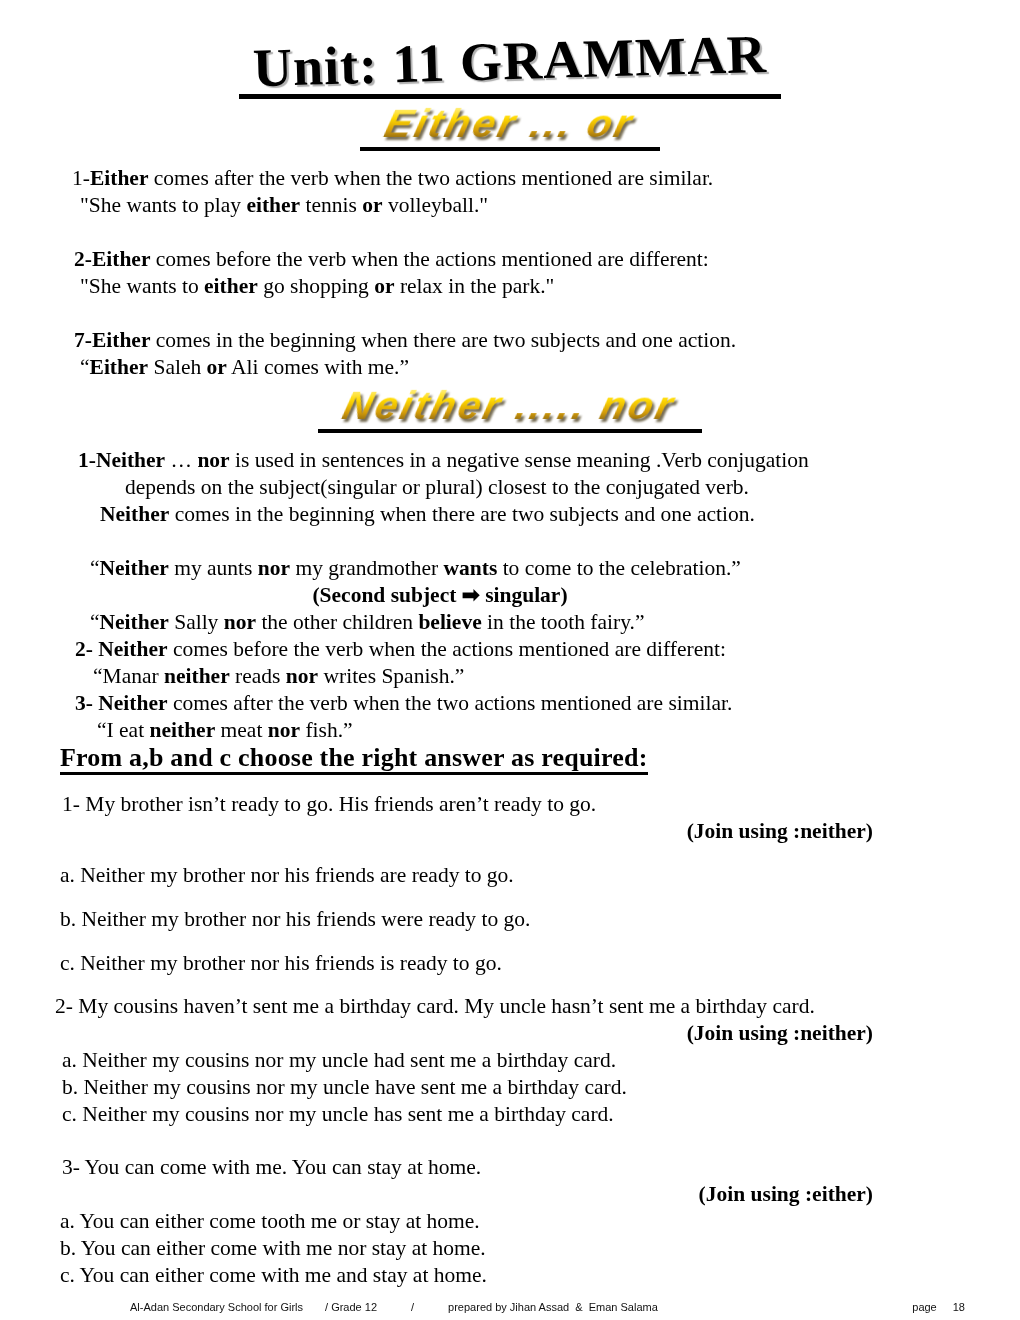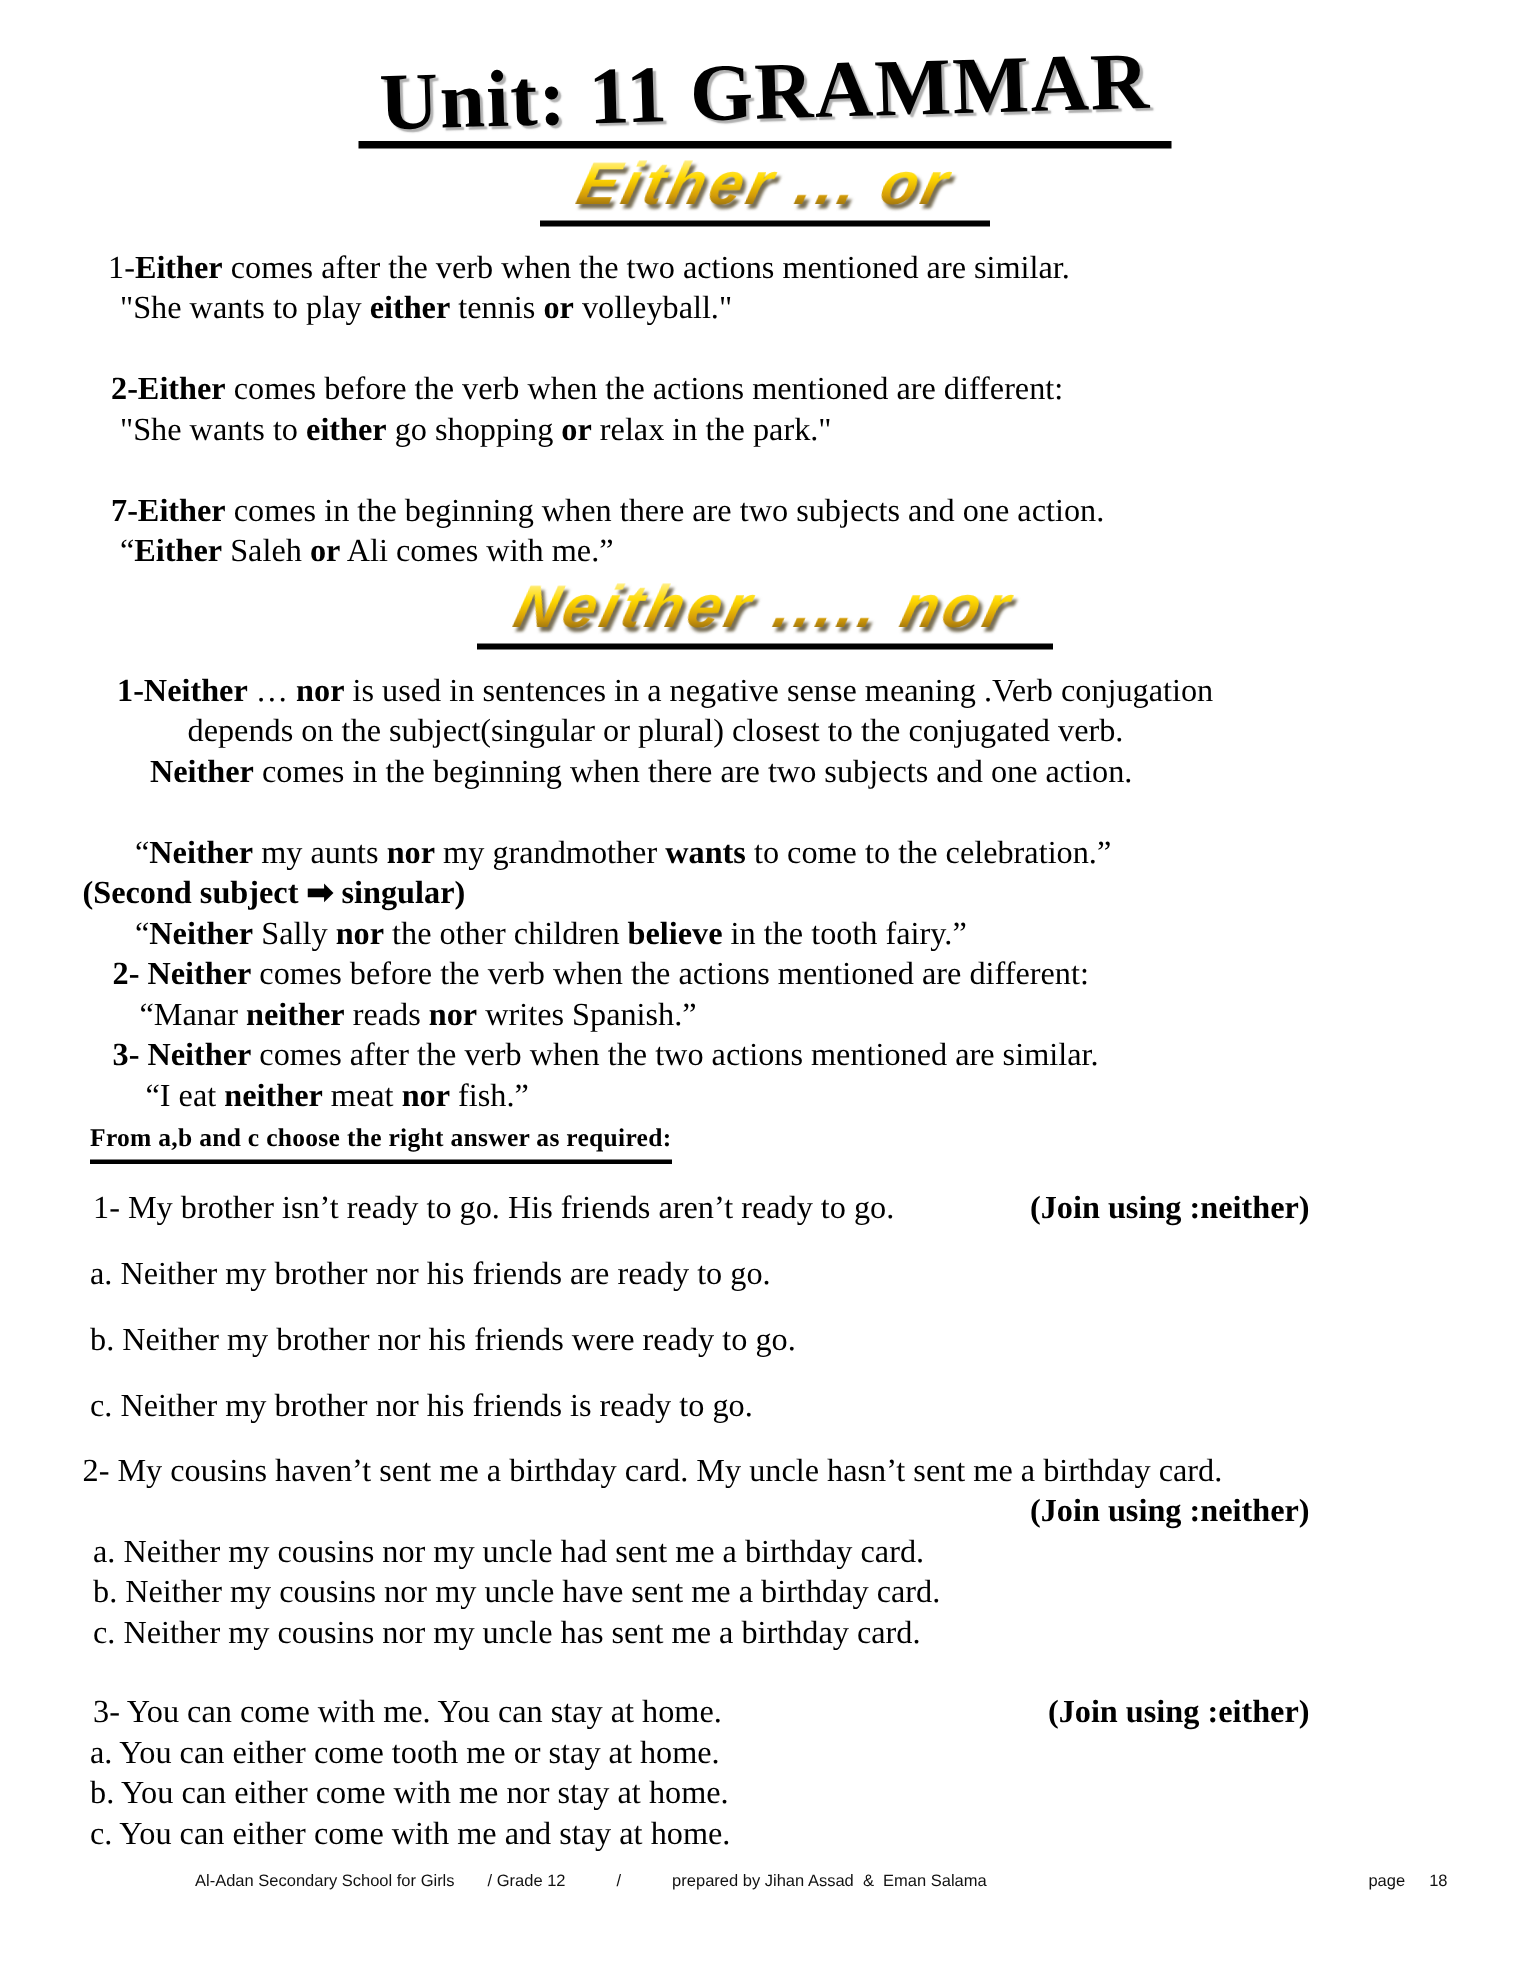--- a/index.html
+++ b/index.html
@@ -35,31 +35,31 @@
       -webkit-background-clip:text;background-clip:text;
       -webkit-text-fill-color:transparent;color:transparent;
     }
   }
 
   
   .line{font-size:21.5px;line-height:27px;white-space:nowrap;}
   b{font-weight:bold;}
   .gap{margin-top:27px;}
   .gap-half{margin-top:14px;}
-  .pl0{padding-left:0;}  .pl5{padding-left:5px;}  .pl7{padding-left:7px;}
+  .pl0{padding-left:0;}  .pl5{padding-left:5px;}  .pl7{padding-left:7px;flex-direction:column;}
   .pl17{padding-left:17px;} .pl19{padding-left:19px;} .pl20{padding-left:20px;}
   .pl23{padding-left:23px;} .pl25{padding-left:25px;} .pl30{padding-left:30px;}
   .pl35{padding-left:35px;} .pl38{padding-left:38px;} .pl42{padding-left:42px;}
   .pl45{padding-left:45px;} .pl70{padding-left:70px;}
-  .note{text-align:left;padding-right:140px;font-weight:bold;}
+  .note{text-align:center;padding-right:140px;font-weight:bold;}
 
   
   .ex-head{margin-top:0px;}
   .ex-head span{
-    display:inline-block;font-size:17px;font-weight:bold;
+    display:inline-block;font-size:26px;font-weight:bold;
     border-bottom:3px solid #000;padding-bottom:1px;letter-spacing:0.2px;
   }
   .q-line{display:flex;}
   .q-join{margin-left:auto;margin-right:92px;font-weight:bold;white-space:nowrap;}
   .join-line{text-align:right;padding-right:92px;font-weight:bold;}
   .opt-sp{margin-top:17px;}
   .q-gap{margin-top:16px;}
   .q-gap2{margin-top:26px;}
 
   

